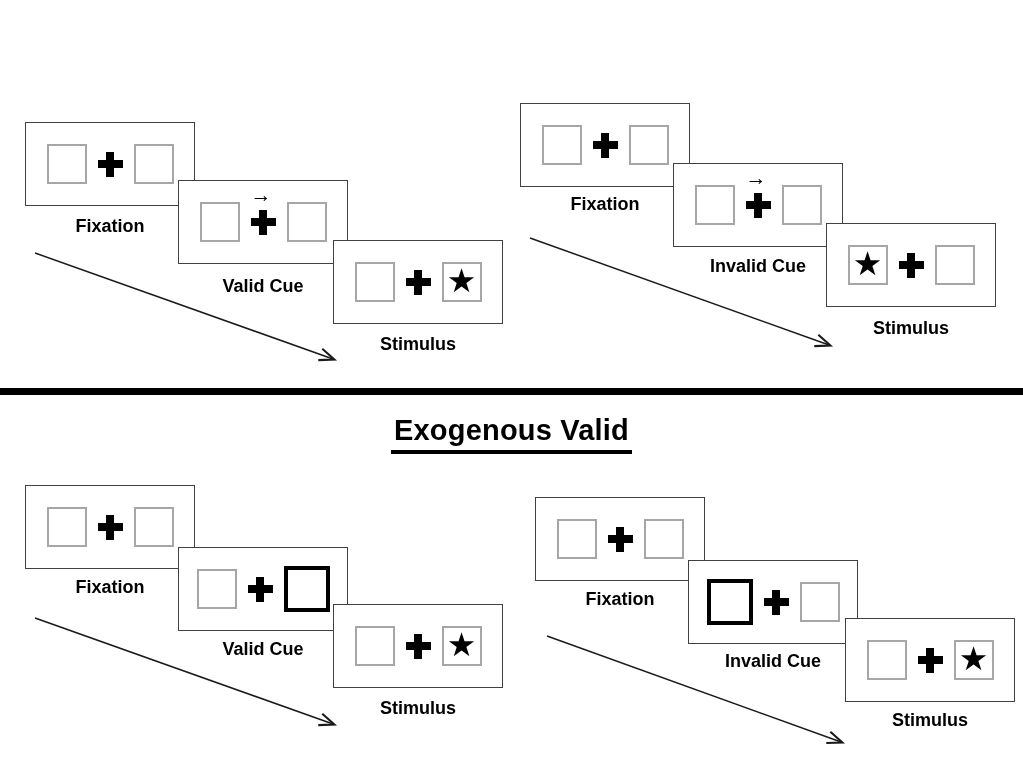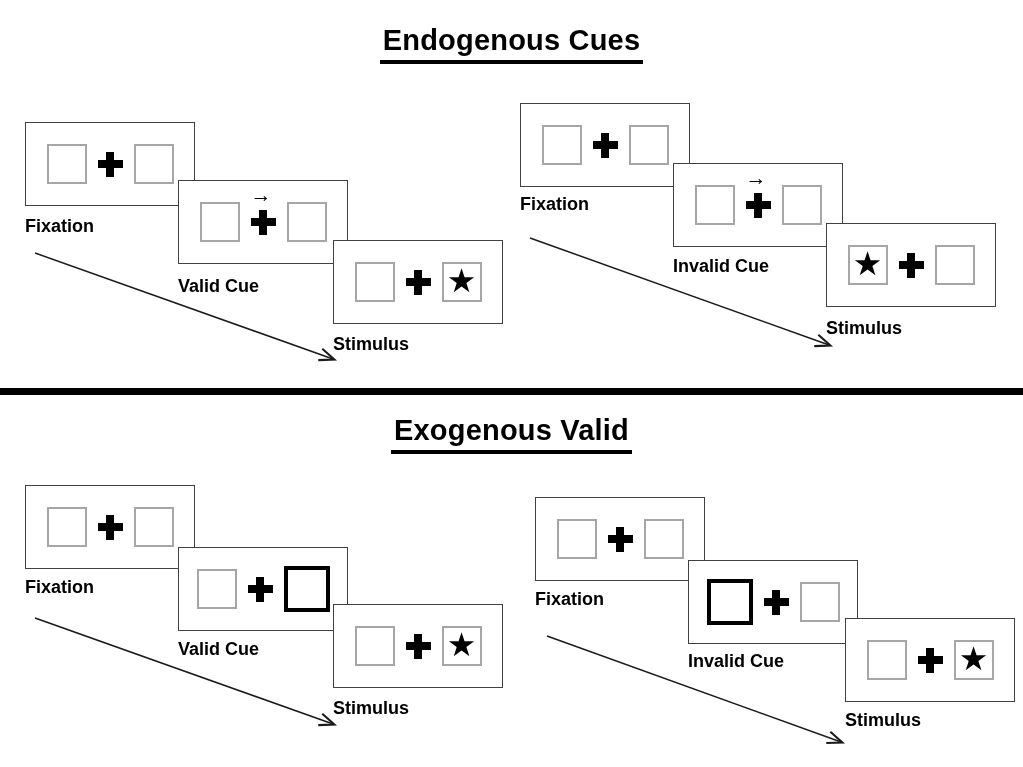--- a/index.html
+++ b/index.html
@@ -27,43 +27,40 @@
   .star { font-size:33px; line-height:1; color:#000; margin-top:-3px; }
 
   .plus { position:relative; width:25px; height:25px; flex:none; }
   .plus::before { content:""; position:absolute; left:0; top:8.5px; width:25px; height:8px; background:#000; }
   .plus::after  { content:""; position:absolute; left:8.5px; top:0; width:8px; height:25px; background:#000; }
 
   .cue-center { position:relative; width:25px; height:25px; flex:none; }
   .cue-center .plus { position:absolute; left:0; top:0; }
   .cue-arrow { position:absolute; top:-26px; left:0px; font-size:21px; font-weight:bold; line-height:1; }
 
-  .plabel { position:absolute; width:170px; text-align:left;
+  .plabel { position:absolute; width:170px; text-align:center;
     font-size:18px; font-weight:bold; z-index:3; }
 </style>
 </head>
 <body>
 
 <div class="canvas">
 
   <svg class="arrows" width="1023" height="767" viewBox="0 0 1023 767">
     <defs>
       <marker id="ah" markerWidth="13" markerHeight="11" refX="10" refY="5" orient="auto">
         <path d="M1,1 L11,5 L1,9" fill="none" stroke="#1a1a1a" stroke-width="1.4"></path>
       </marker>
     </defs>
     <line x1="35" y1="253" x2="333" y2="359" stroke="#1a1a1a" stroke-width="1.5" marker-end="url(#ah)"></line>
     <line x1="530" y1="238" x2="829" y2="345" stroke="#1a1a1a" stroke-width="1.5" marker-end="url(#ah)"></line>
     <line x1="35" y1="618" x2="333" y2="724" stroke="#1a1a1a" stroke-width="1.5" marker-end="url(#ah)"></line>
     <line x1="547" y1="636" x2="841" y2="742" stroke="#1a1a1a" stroke-width="1.5" marker-end="url(#ah)"></line>
   </svg>
 
-  <div class="title" style="top:24px;">
-    <span class="u">Endogenous Cues</span>
-  </div>
 
   <div>
     <div class="panel" style="left:25px; top:122px;">
       <span class="sq"></span>
       <span class="plus"></span>
       <span class="sq"></span>
     </div>
     <div class="panel" style="left:178px; top:180px;">
       <span class="sq"></span>
       <span class="cue-center">

